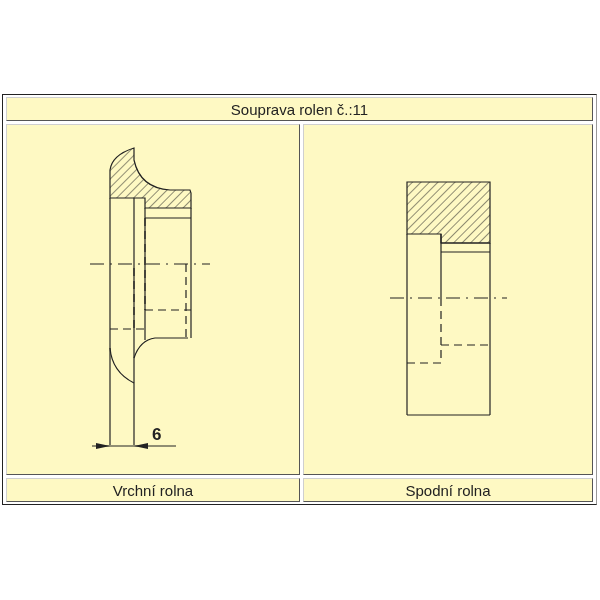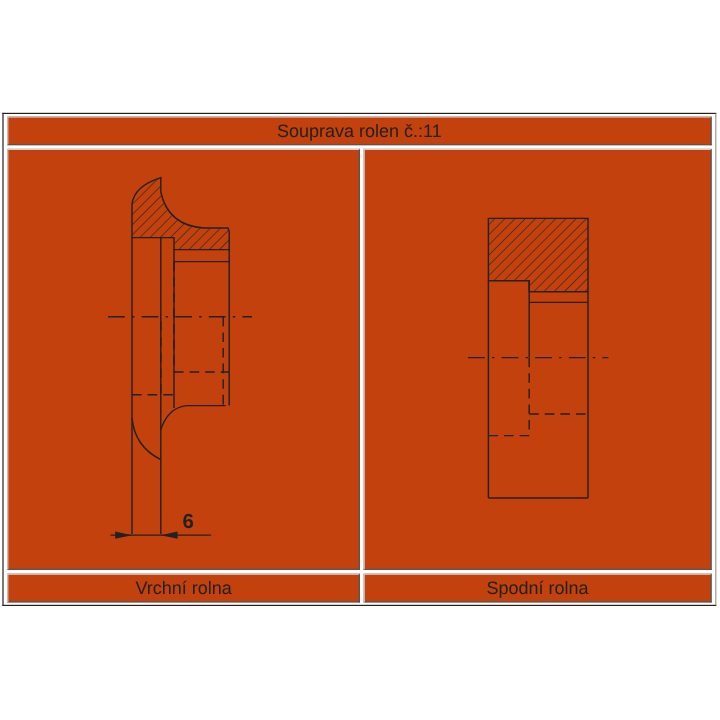--- a/index.html
+++ b/index.html
@@ -1,18 +1,18 @@
 <!DOCTYPE html>
 <html><head>
 <meta charset="utf-8">
 <style>
   html, body { margin:0; padding:0; background:#ffffff; }
   body { width:600px; height:600px; position:relative; overflow:hidden; font-family:"Liberation Sans", sans-serif; }
   .tbl { position:absolute; left:2px; top:94px; width:595px; height:411px; border:1px solid #222; border-right-color:#999; border-bottom-color:#222; box-sizing:border-box; }
-  .cell { position:absolute; border:1px solid #9a9a9a; box-sizing:border-box; background:#c2410c;text-decoration:underline; }
+  .cell { position:absolute; border:1px solid #9a9a9a; box-sizing:border-box; background:#fef9c3;text-decoration:underline; }
   .title-cell { left:3px; top:2px; width:587px; height:24px; border-color:#cfcfcf #555 #555 #cfcfcf; }
   .title-cell span { position:absolute; left:0; right:0; top:3px; text-align:center; font-size:15px; color:#222; }
   .img-left { left:3px; top:29px; width:294px; height:351px; border-color:#cfcfcf #555 #555 #cfcfcf; }
   .img-right { left:300px; top:29px; width:290px; height:351px; border-color:#cfcfcf #555 #555 #cfcfcf; }
   .lbl-left { left:3px; top:383px; width:294px; height:24px; border-color:#cfcfcf #555 #555 #cfcfcf; }
   .lbl-right { left:300px; top:383px; width:290px; height:24px; border-color:#cfcfcf #555 #555 #cfcfcf; }
   .lbl-left span, .lbl-right span { position:absolute; left:0; right:0; top:3px; text-align:center; font-size:15px; color:#222; }
   svg.draw { position:absolute; left:0; top:0; }
 </style>
 </head>

